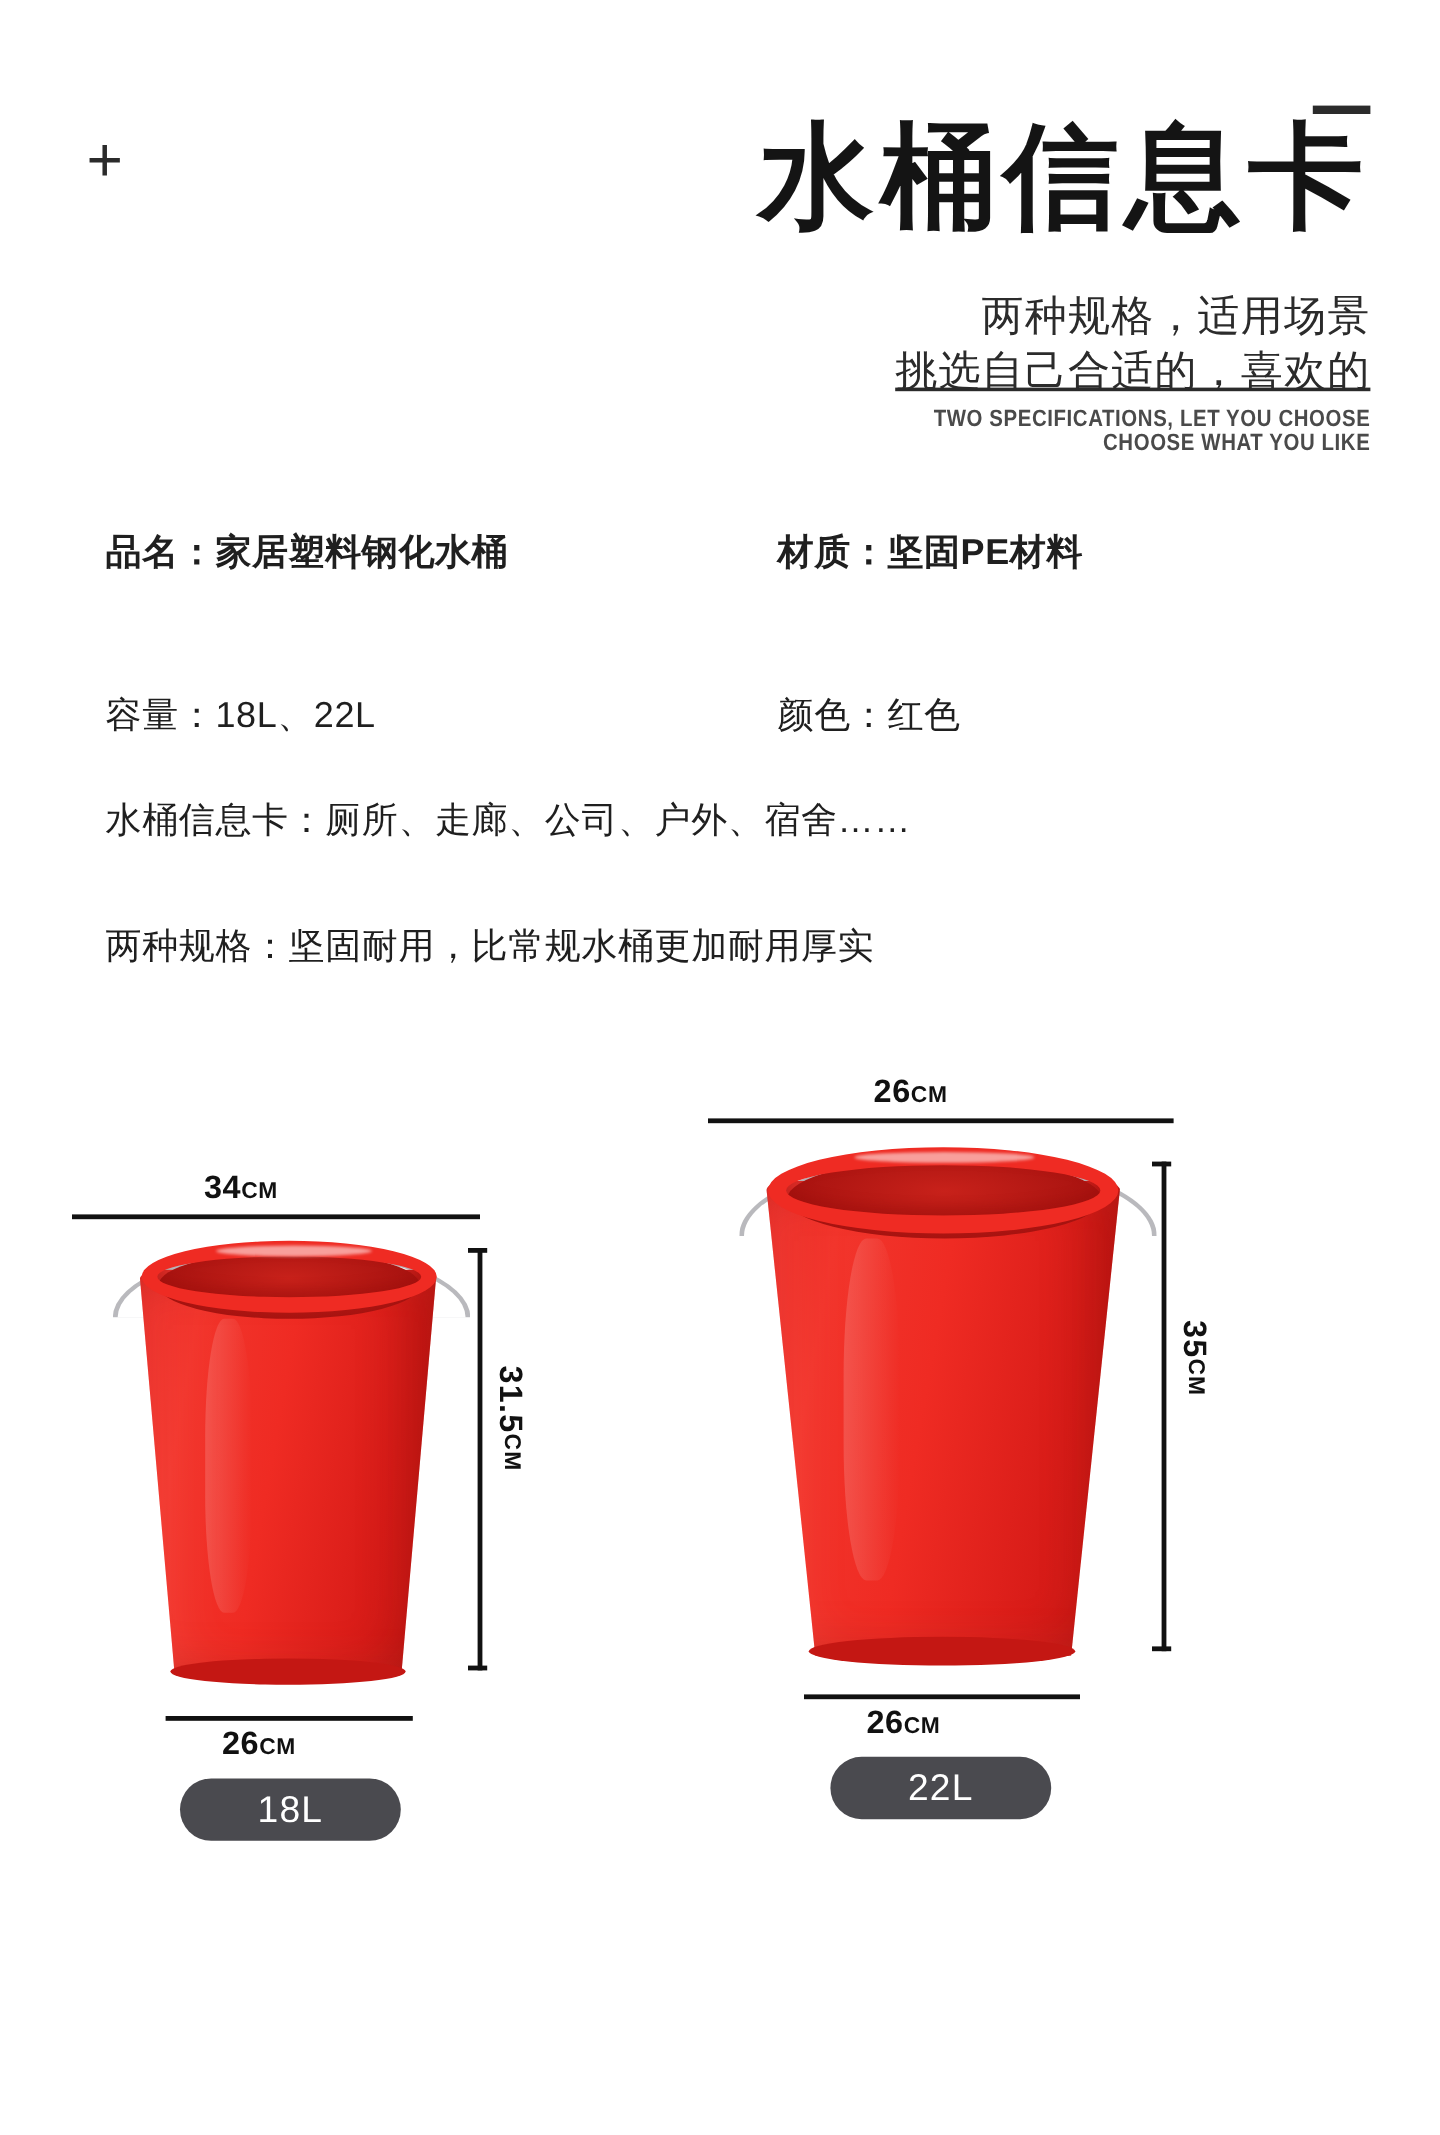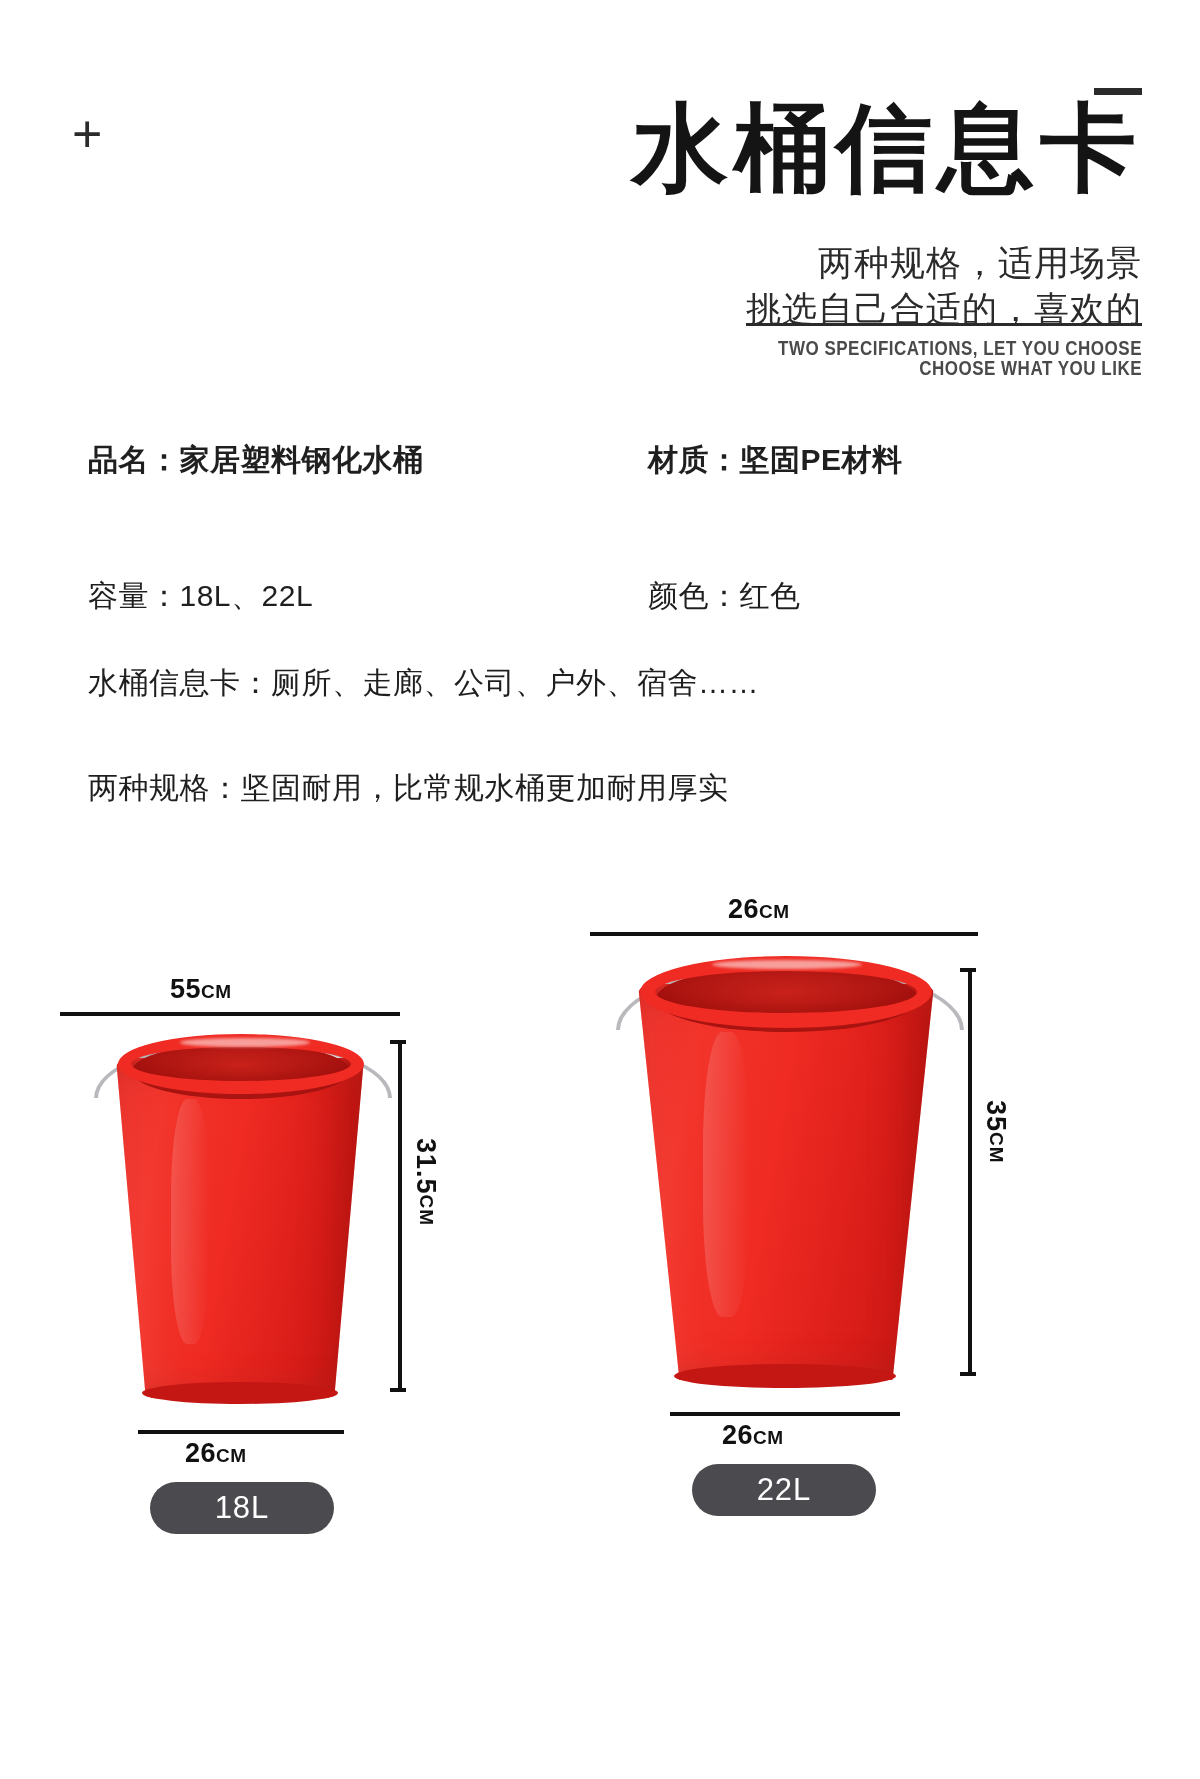--- a/index.html
+++ b/index.html
@@ -222,21 +222,21 @@
 <div class="spec spec-left row-2">容量：18L、22L</div>
 <div class="spec spec-right row-2">颜色：红色</div>
 <div class="spec spec-left row-3">水桶信息卡：厕所、走廊、公司、户外、宿舍……</div>
 <div class="spec spec-left row-4">两种规格：坚固耐用，比常规水桶更加耐用厚实</div>
 
 <div class="bucket-area">
 
   <div class="bucket-group group-small">
 
     <div class="dim-line-h" style="left:0px; top:82px; width:340px;"></div>
-    <div class="dim-label" style="left:110px; top:44px;"><span>55</span><span class="unit">CM</span></div>
+    <div class="dim-label" style="left:110px; top:44px;"><span>34</span><span class="unit">CM</span></div>
 
     <div class="handle" style="left:34px; top:110px; width:290px; height:54px;"></div>
 
     <div class="bucket" style="left:56px; top:128px; width:248px; height:340px; clip-path: polygon(0% 0%, 100% 0%, 88% 100%, 12% 100%);"></div>
 
     <div class="rim-inner" style="left:72px; top:113px; width:218px; height:56px;"></div>
     <div class="rim" style="left:58px; top:104px; width:246px; height:60px; background:none; border:13px solid #ef2b23; box-sizing:border-box;"></div>
     <div class="rim-highlight" style="left:120px; top:108px; width:130px;"></div>
 
     <div style="position:absolute; left:82px; top:452px; width:196px; height:22px; border-radius:50%; background:#c41713;"></div>

